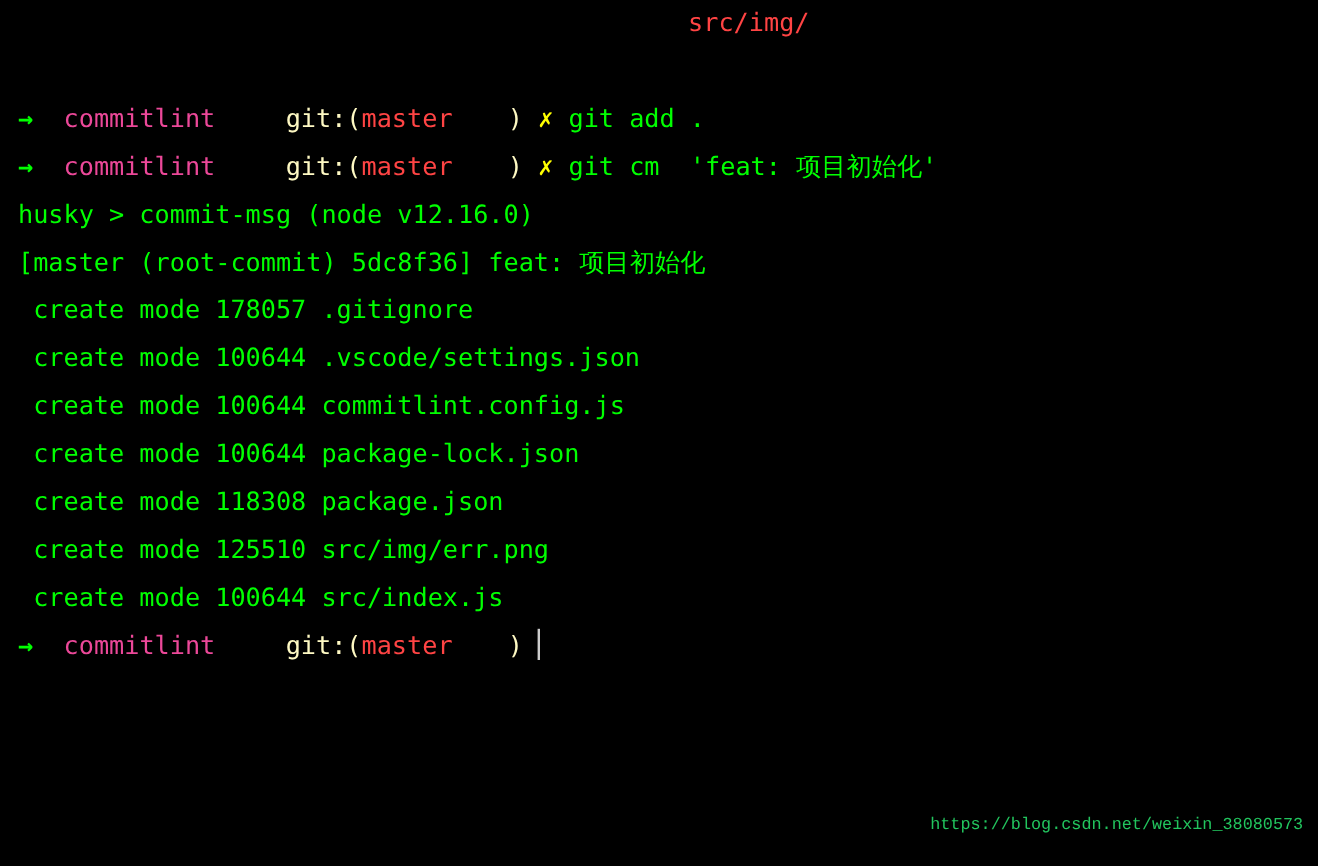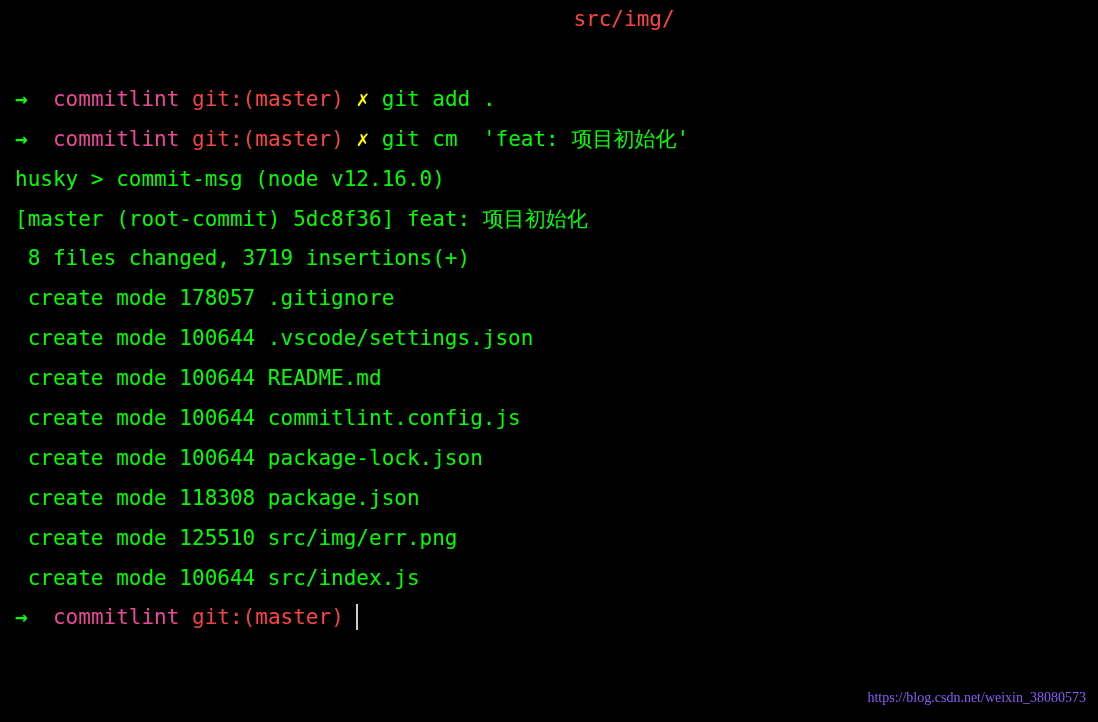--- a/index.html
+++ b/index.html
@@ -18,45 +18,45 @@
       height: 722px;
       overflow: hidden;
       position: relative;
       font-weight: 500;
     }
     .terminal {
       padding: 0 15px;
     }
     .red { color: #ff4444; }
     .green { color: #00ff00; }
-    .blue { color: #ef4444; }
+    .blue { color: #fef9c3; margin-left: 46px; }
     .yellow { color: #ffff00; }
     .cyan { color: #ec4899; }
     .line {
       white-space: pre;
     }
     .indent-large {
       padding-left: 150px;
       text-align: center;
     }
     .cursor {
       display: inline-block;
       width: 2px;
       height: 26px;
       background-color: #cccccc;
       vertical-align: middle;
       margin-bottom: 3px;
     }
     .watermark {
       position: absolute;
-      bottom: 10px;
+      bottom: 20px;
       right: 12px;
-      color: #8b5cf6;
+      color: #22c55e;
       font-size: 14px;
-      font-family: Liberation Serif, serif;
+      font-family: Liberation Mono, monospace;
       font-weight: normal;
     }
     .blank-line {
       height: 40px;
     }
     .arrow {
       font-weight: bold;
     }
   </style>
 </head>
@@ -69,25 +69,23 @@
   <div class="blank-line"></div>
 
   <div class="line"><span class="green arrow">→</span><span>  </span><span class="cyan">commitlint</span><span> </span><span class="blue">git:(</span><span class="red">master</span><span class="blue">)</span><span> </span><span class="yellow">✗</span><span> </span><span class="green">git add .</span></div>
 
   <div class="line"><span class="green arrow">→</span><span>  </span><span class="cyan">commitlint</span><span> </span><span class="blue">git:(</span><span class="red">master</span><span class="blue">)</span><span> </span><span class="yellow">✗</span><span> </span><span class="green">git cm  'feat: 项目初始化'</span></div>
 
   <div class="line green">husky &gt; commit-msg (node v12.16.0)</div>
 
   <div class="line green">[master (root-commit) 5dc8f36] feat: 项目初始化</div>
 
-  <div class="line green"> 8 files changed, 3719 insertions(+)</div>
 
   <div class="line green"> create mode 178057 .gitignore</div>
   <div class="line green"> create mode 100644 .vscode/settings.json</div>
-  <div class="line green"> create mode 100644 README.md</div>
   <div class="line green"> create mode 100644 commitlint.config.js</div>
   <div class="line green"> create mode 100644 package-lock.json</div>
   <div class="line green"> create mode 118308 package.json</div>
   <div class="line green"> create mode 125510 src/img/err.png</div>
   <div class="line green"> create mode 100644 src/index.js</div>
 
   <div class="line"><span class="green arrow">→</span><span>  </span><span class="cyan">commitlint</span><span> </span><span class="blue">git:(</span><span class="red">master</span><span class="blue">)</span><span> </span><span class="cursor"></span></div>
 
 </div>
 

